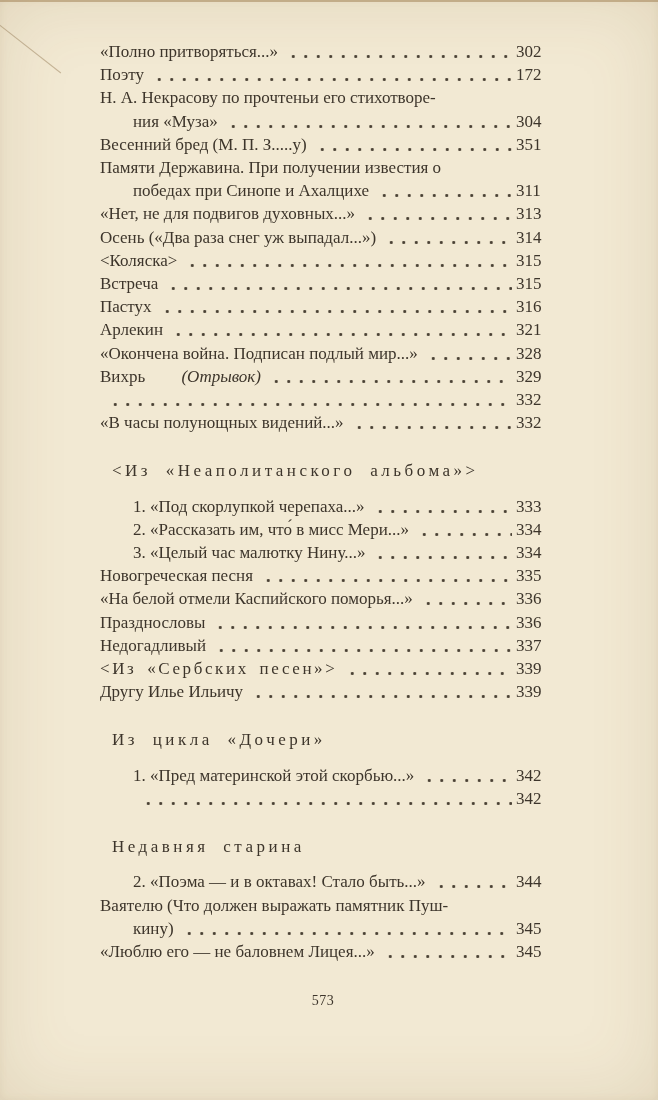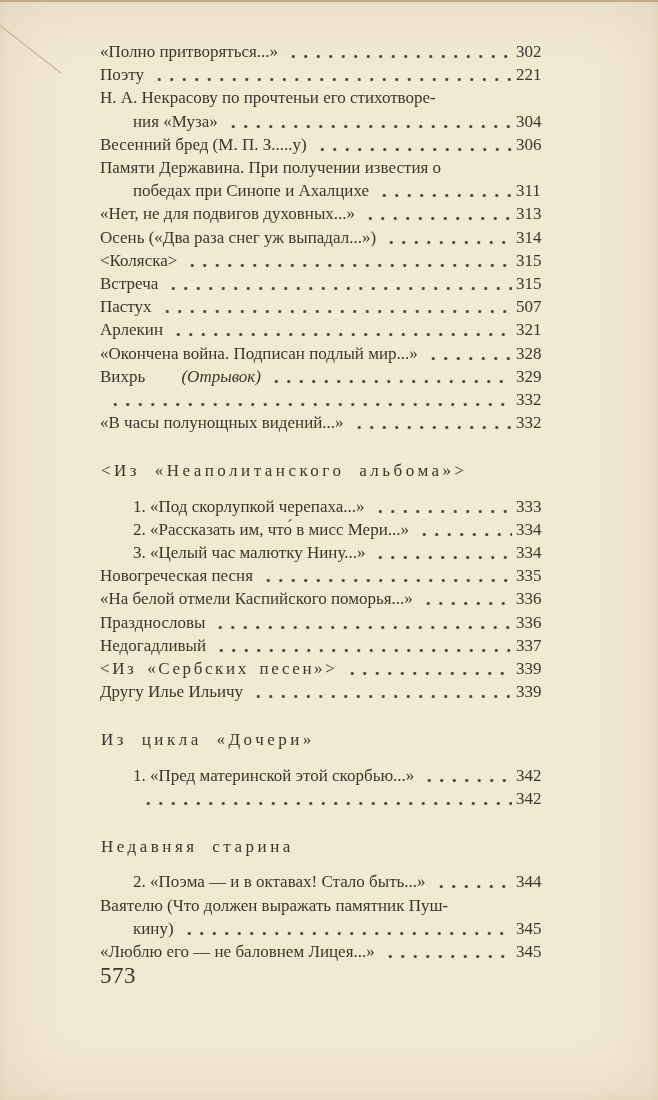--- a/index.html
+++ b/index.html
@@ -41,61 +41,63 @@
     margin: 0 4px 0 8px;
     background-image: radial-gradient(circle, rgba(66, 57, 45, 0.95) 1.3px, rgba(66, 57, 45, 0) 1.6px);
     background-size: 12.5px 5px;
     background-repeat: repeat-x;
     background-position: 1px 14px;
   }
   .pagenum { flex: 0 0 auto; min-width: 30px; text-align: left; }
   .heading {
     letter-spacing: 3.5px;
     word-spacing: 7px;
-    margin: 25px 0 12px 1px;
+    margin: 25px 0 12px 12px;
   }
   .spaced { letter-spacing: 2.6px; word-spacing: 4px; }
   i { font-style: italic; margin-left: 32px; }
   .footer {
+    margin-top: 30px;
     width: 446px;
-    font-size: 23px;
+    text-align: center;
+    font-size: 14px;
     letter-spacing: 0.5px;
   }
 </style>
 </head>
 <body style="--paper: #f2e9d3; --ink: #3d352b;">
 
 <div class="paper-vignette"></div>
 <div class="scan-edge-top"></div>
 <div class="scan-crease"></div>
 
 <div class="content">
   <div>
       <div class="row entry indent-0">
         <span class="title">«Полно притворяться...»</span>
         <span class="leader"></span>
         <span class="pagenum">302</span>
       </div>
       <div class="row entry indent-0">
         <span class="title">Поэту</span>
         <span class="leader"></span>
-        <span class="pagenum">221</span>
+        <span class="pagenum">172</span>
       </div>
       <div class="row entry indent-0">
         <span class="title">Н. А. Некрасову по прочтеньи его стихотворе-</span>
       </div>
       <div class="row entry indent-1">
         <span class="title">ния «Муза»</span>
         <span class="leader"></span>
         <span class="pagenum">304</span>
       </div>
       <div class="row entry indent-0">
         <span class="title">Весенний бред (М. П. З.....у)</span>
         <span class="leader"></span>
-        <span class="pagenum">306</span>
+        <span class="pagenum">351</span>
       </div>
       <div class="row entry indent-0">
         <span class="title">Памяти Державина. При получении известия о</span>
       </div>
       <div class="row entry indent-1">
         <span class="title">победах при Синопе и Ахалцихе</span>
         <span class="leader"></span>
         <span class="pagenum">311</span>
       </div>
       <div class="row entry indent-0">
@@ -114,21 +116,21 @@
         <span class="pagenum">315</span>
       </div>
       <div class="row entry indent-0">
         <span class="title">Встреча</span>
         <span class="leader"></span>
         <span class="pagenum">315</span>
       </div>
       <div class="row entry indent-0">
         <span class="title">Пастух</span>
         <span class="leader"></span>
-        <span class="pagenum">507</span>
+        <span class="pagenum">316</span>
       </div>
       <div class="row entry indent-0">
         <span class="title">Арлекин</span>
         <span class="leader"></span>
         <span class="pagenum">321</span>
       </div>
       <div class="row entry indent-0">
         <span class="title">«Окончена война. Подписан подлый мир...»</span>
         <span class="leader"></span>
         <span class="pagenum">328</span>

